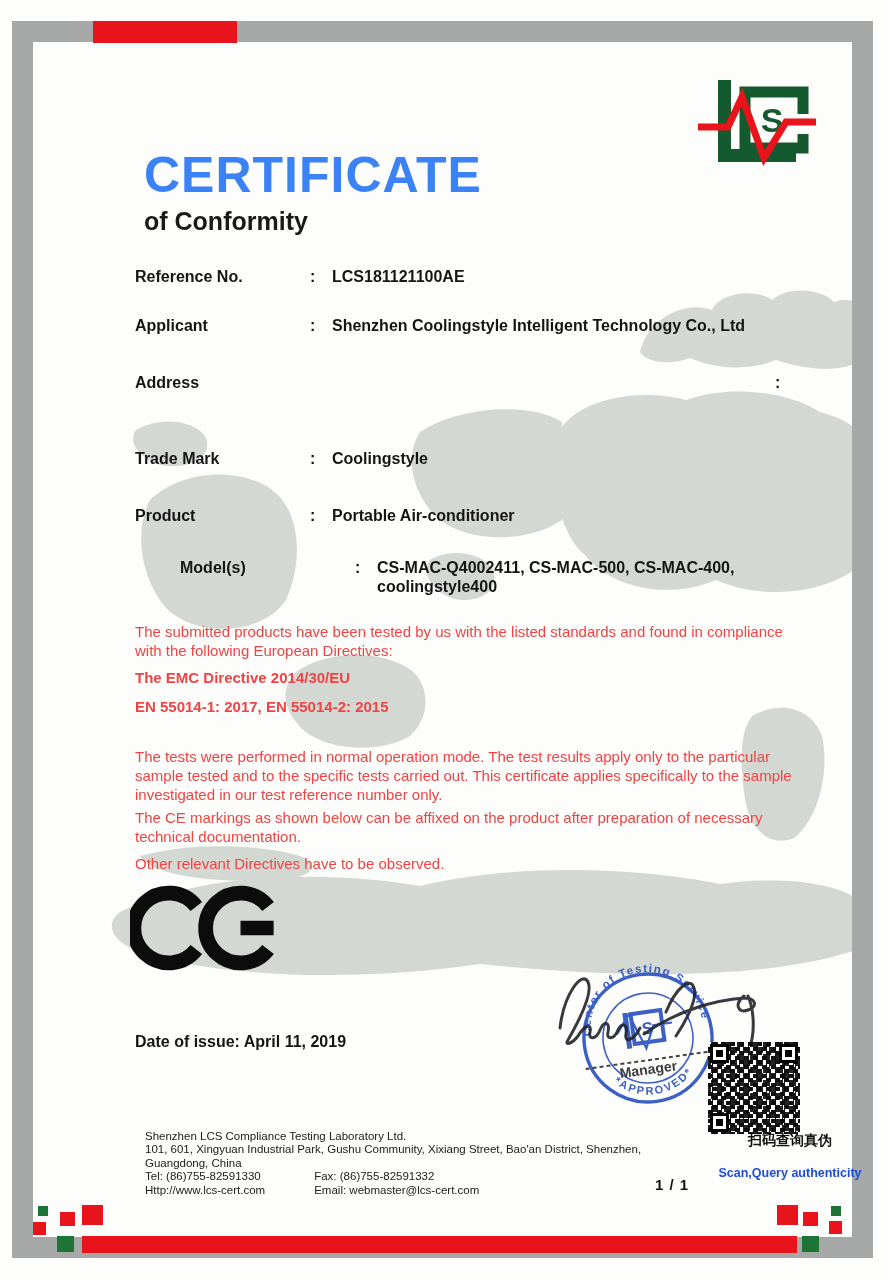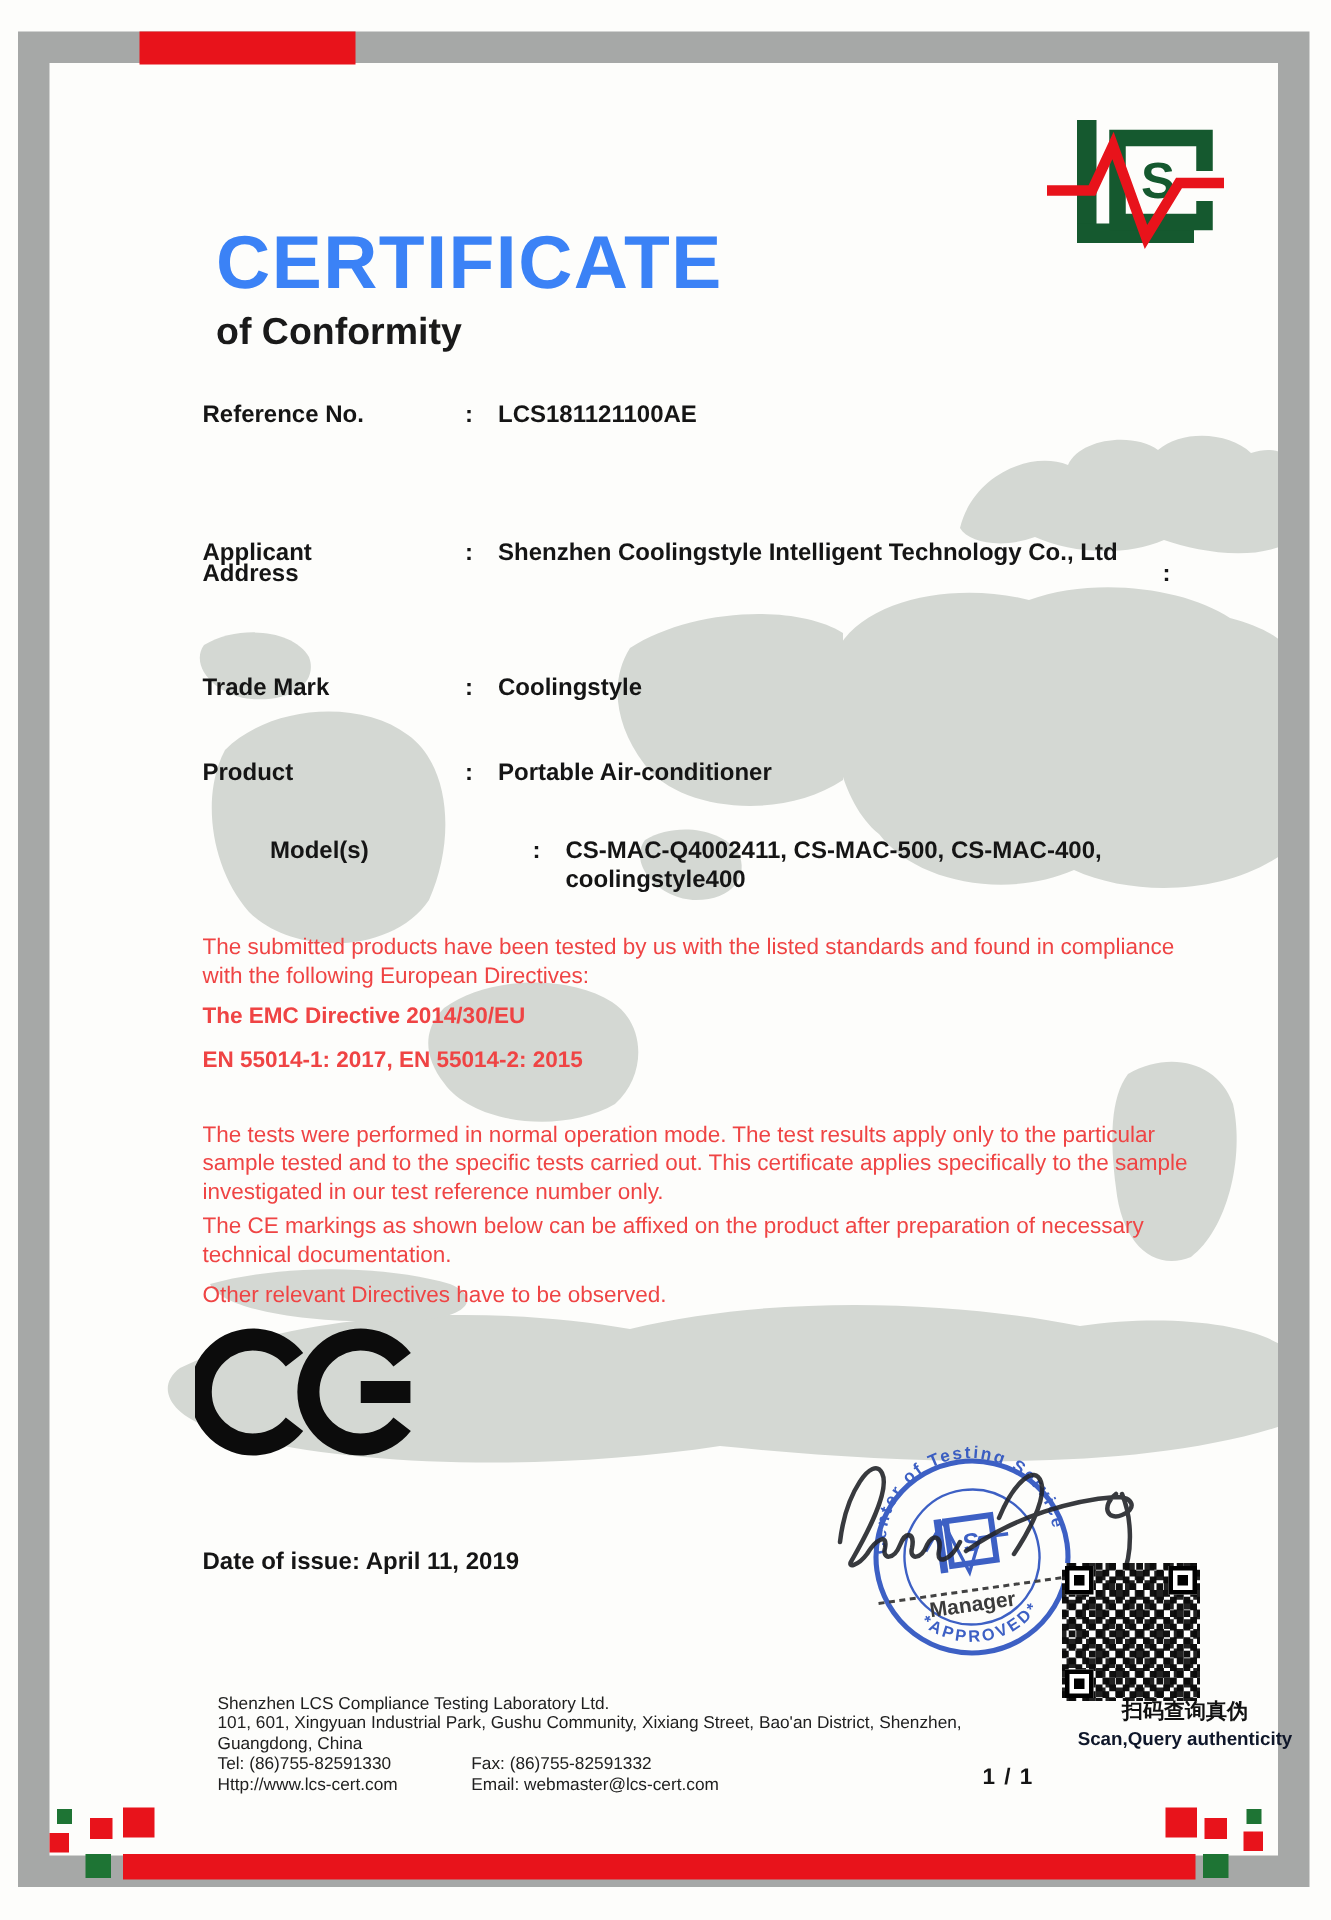--- a/index.html
+++ b/index.html
@@ -42,21 +42,21 @@
       repeating-conic-gradient(rgba(10,10,10,0.9) 0% 25%, rgba(255,255,255,0) 0% 50%) 3px 5px / 13px 13px,
       repeating-conic-gradient(#101010 0% 25%, #ffffff 0% 50%) 0 0 / 9px 9px;
   }
   .finder{position:absolute;width:19px;height:19px;border:3px solid #000;background:#fff;box-sizing:border-box;display:flex;align-items:center;justify-content:center;}
   .finder::after{content:"";width:7px;height:7px;background:#000;display:block;}
   .f-tl{left:2px;top:2px;}
   .f-tr{right:2px;top:2px;}
   .f-bl{left:2px;bottom:2px;}
   .qr-captions{position:absolute;left:714px;top:1132px;width:152px;text-align:center;z-index:6;}
   .qr-cn{font-size:14px;font-weight:bold;color:#111;}
-  .qr-en{font-size:12.5px;font-weight:bold;margin-top:2px;color:#0f172a;}
+  .qr-en{font-size:12.5px;font-weight:bold;margin-top:16px;color:#1d4ed8;}
   
   .footer{position:absolute;left:145px;top:1130px;width:540px;font-size:11.5px;line-height:13.4px;z-index:4;color:#202020;}
   .fcol{display:inline-block;width:166px;}
   .pagenum{position:absolute;left:655px;top:1176px;font-size:15px;font-weight:bold;letter-spacing:1px;z-index:4;}
 </style>
 </head>
 <body>
 
 <div class="page">
 
@@ -103,21 +103,21 @@
     <div class="t1">CERTIFICATE</div>
     <div class="t2">of Conformity</div>
   </div>
 
   <div class="fields">
     <div class="frow" style="top:0px;">
       <div class="flabel">Reference No.</div>
       <div class="fcolon">:</div>
       <div class="fvalue">LCS181121100AE</div>
     </div>
-    <div class="frow" style="top:49px;margin-top:43px;">
+    <div class="frow" style="top:49px;">
       <div class="flabel">Applicant</div>
       <div class="fcolon">:</div>
       <div class="fvalue">Shenzhen Coolingstyle Intelligent Technology Co., Ltd</div>
     </div>
     <div class="frow" style="top:106px;">
       <div class="flabel">Address</div>
       <div class="fcolon">:</div>
     </div>
     <div class="frow" style="top:182px;">
       <div class="flabel">Trade Mark</div>

